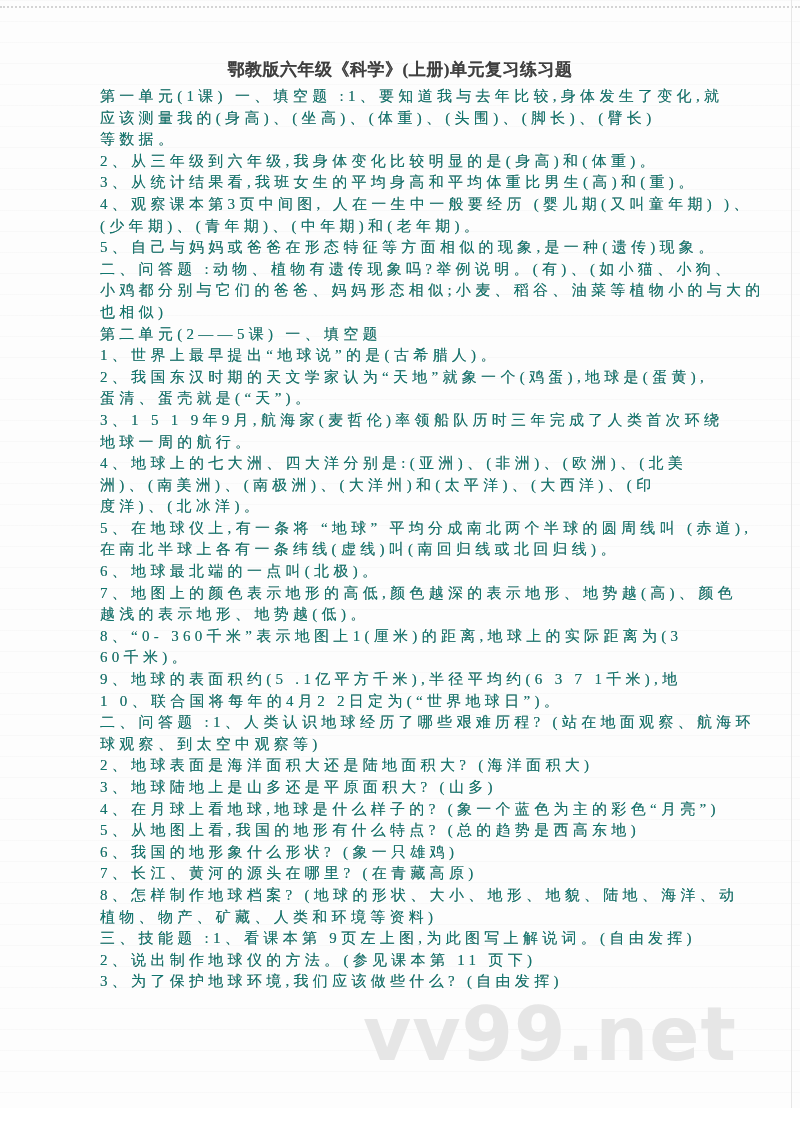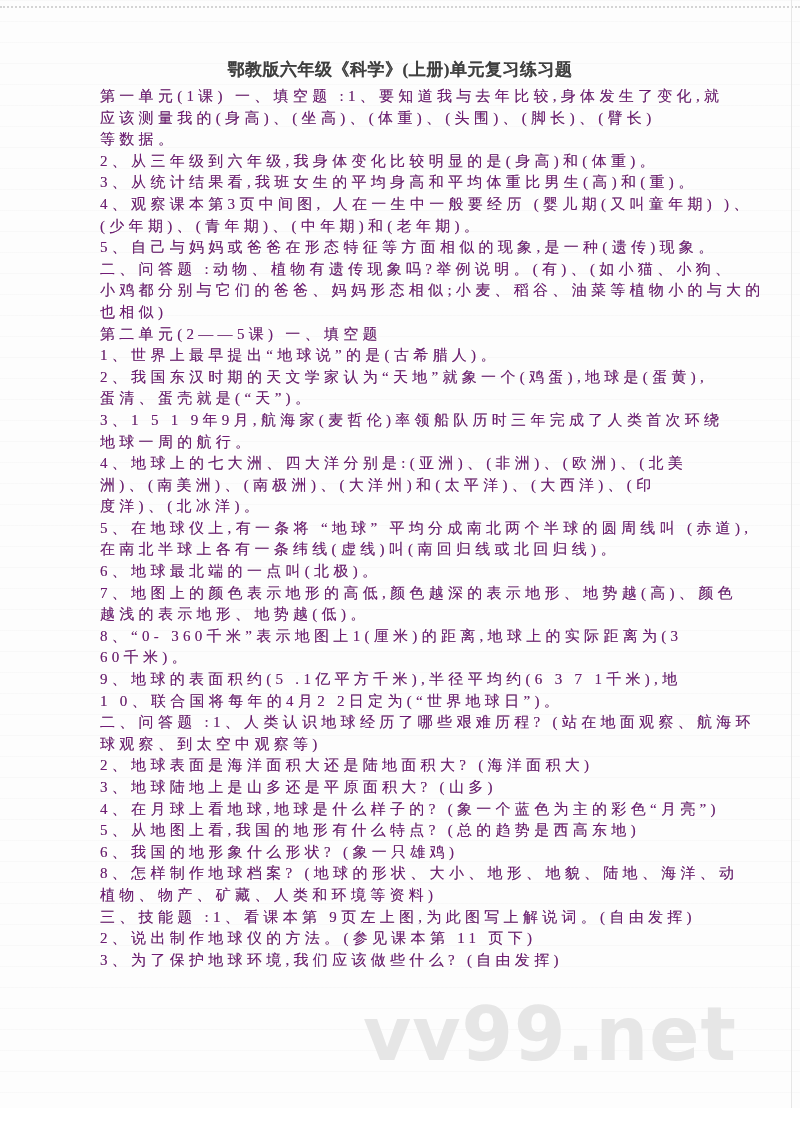--- a/index.html
+++ b/index.html
@@ -35,21 +35,21 @@
     font-size:17px;font-weight:bold;
     letter-spacing:0.5px;
     color:#3f3f3f;
     text-shadow:0 0 0.5px rgba(63,63,63,0.6);
   }
   .body-lines{
     position:absolute;top:86px;left:100px;width:640px;
     font-size:15px;
     line-height:21.6px;
     letter-spacing:4.3px;
-    color:#701a75;
+    color:#0f766e;
     text-shadow:0 0 0.5px rgba(60,60,60,0.55);
   }
   .body-lines .line{white-space:nowrap;}
   .watermark{
     position:absolute;top:997px;left:363px;
     font-family:"DejaVu Sans","Liberation Sans",sans-serif;
     font-weight:bold;
     font-size:74px;
     line-height:1;
     letter-spacing:1px;
@@ -118,20 +118,21 @@
       <div class="line">60千米)。</div>
       <div class="line">9、地球的表面积约(5 .1亿平方千米),半径平均约(6 3 7 1千米),地</div>
       <div class="line">1 0、联合国将每年的4月2 2日定为(“世界地球日”)。</div>
       <div class="line">二、问答题 :1、人类认识地球经历了哪些艰难历程? (站在地面观察、航海环</div>
       <div class="line">球观察、到太空中观察等)</div>
       <div class="line">2、地球表面是海洋面积大还是陆地面积大? (海洋面积大)</div>
       <div class="line">3、地球陆地上是山多还是平原面积大? (山多)</div>
       <div class="line">4、在月球上看地球,地球是什么样子的? (象一个蓝色为主的彩色“月亮”)</div>
       <div class="line">5、从地图上看,我国的地形有什么特点? (总的趋势是西高东地)</div>
       <div class="line">6、我国的地形象什么形状? (象一只雄鸡)</div>
+      <div class="line">7、长江、黄河的源头在哪里? (在青藏高原)</div>
       <div class="line">8、怎样制作地球档案? (地球的形状、大小、地形、地貌、陆地、海洋、动</div>
       <div class="line">植物、物产、矿藏、人类和环境等资料)</div>
       <div class="line">三、技能题 :1、看课本第 9页左上图,为此图写上解说词。(自由发挥)</div>
       <div class="line">2、说出制作地球仪的方法。(参见课本第  11 页下)</div>
       <div class="line">3、为了保护地球环境,我们应该做些什么? (自由发挥)</div>
     </div>
 
   <div class="watermark">vv99.net</div>
 
   <div class="page-number">1 / 5</div>

